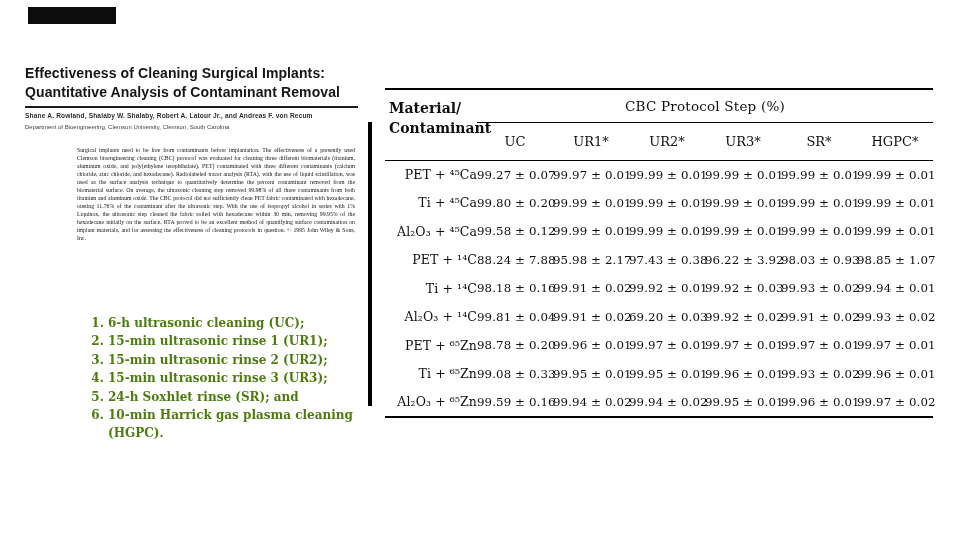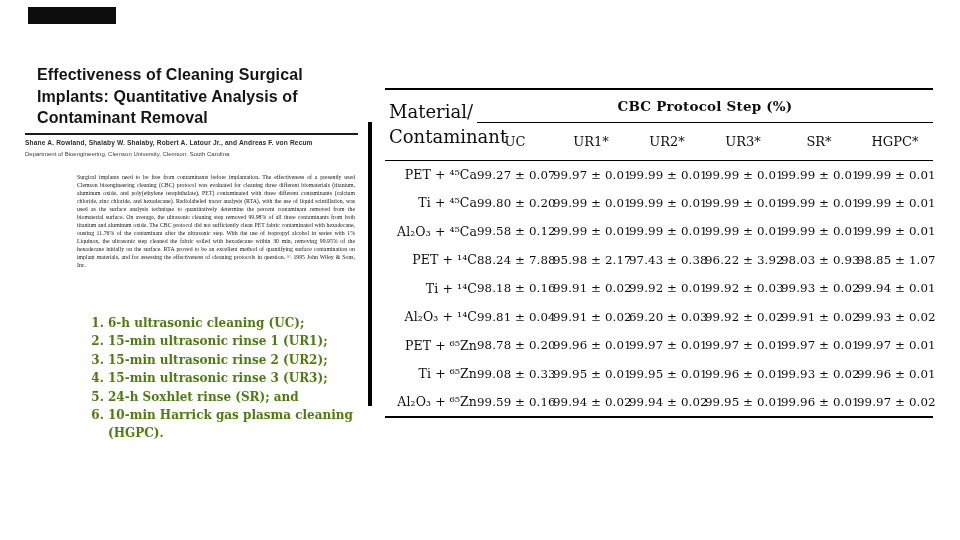--- a/index.html
+++ b/index.html
@@ -12,22 +12,22 @@
     color:#111;
   }
   .canvas { position:absolute; inset:0; background:#fff; }
 
   
   .scan-mark { position:absolute; left:28px; top:7px; width:88px; height:17px; background:#0d0d0d; }
 
   
   .paper { position:absolute; left:25px; top:64px; width:345px; }
   .title {
-    font-size:16px; font-weight:bold; color:#151515;
-    line-height:1.35; letter-spacing:.1px; width:340px;margin-left:12px;
+    font-size:14px; font-weight:bold; color:#151515;
+    line-height:1.35; letter-spacing:.1px; width:340px;
   }
   .title-rule { margin-top:4px; height:2px; background:#1b1b1b; width:333px; }
   .authors { margin-top:4px; font-size:6.6px; font-weight:bold; color:#2e2e2e; letter-spacing:.15px; }
   .affiliation { margin-top:5px; font-size:6px; color:#3c3c3c; }
   .abstract {
     margin:17px 0 0 52px; width:278px;
     font-family:"Liberation Serif", serif;
     font-size:5.8px; line-height:1.38; text-align:justify; color:#141414;
   }
   .steps {
@@ -43,26 +43,26 @@
 
   
   .tablewrap { position:absolute; left:385px; top:88px; width:548px; }
   table {
     width:100%; border-collapse:collapse; table-layout:fixed;
     font-family:"DejaVu Serif", serif; color:#0e0e0e;
     border-top:2px solid #000; border-bottom:2px solid #000;
   }
   th.mat {
     text-align:left; vertical-align:top; padding:9px 0 0 4px;
-    font-weight:normal; font-size:18px; line-height:1.4;
+    font-weight:bold; font-size:14px; line-height:1.4;
     border-bottom:1.6px solid #000;
   }
   th.mat span { display:block; }
   th.cbc {
-    font-weight:bold; font-size:13.5px; height:33px;
+    font-weight:normal; font-size:13.5px; height:33px;
     text-align:center; vertical-align:middle;
     border-bottom:1.6px solid #000; letter-spacing:.2px;
   }
   tr.cols th {
     font-weight:normal; font-size:13px; height:38px;
     text-align:center; vertical-align:middle;
     border-bottom:1.6px solid #000;
     margin-top:11px;
   }
   tbody td {

